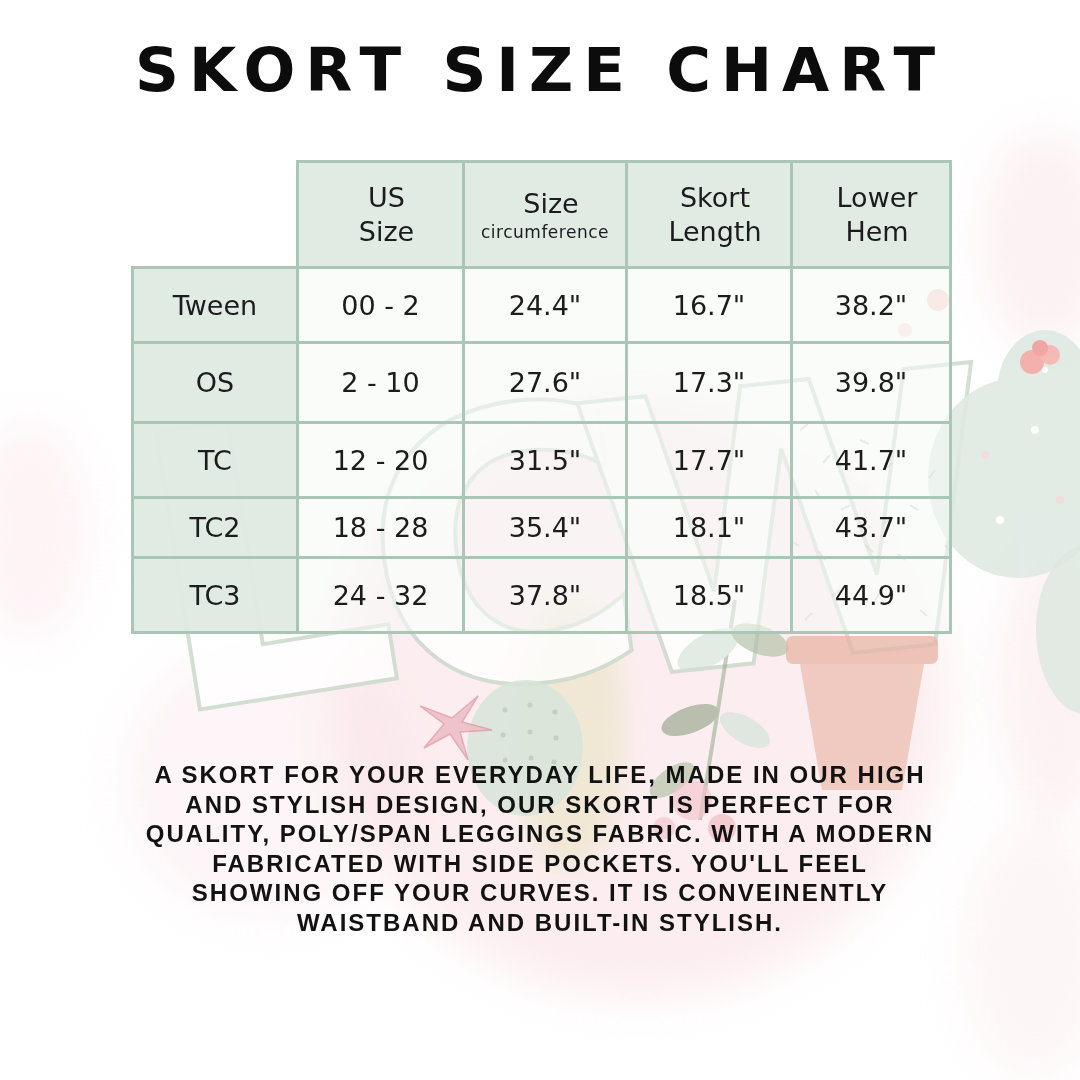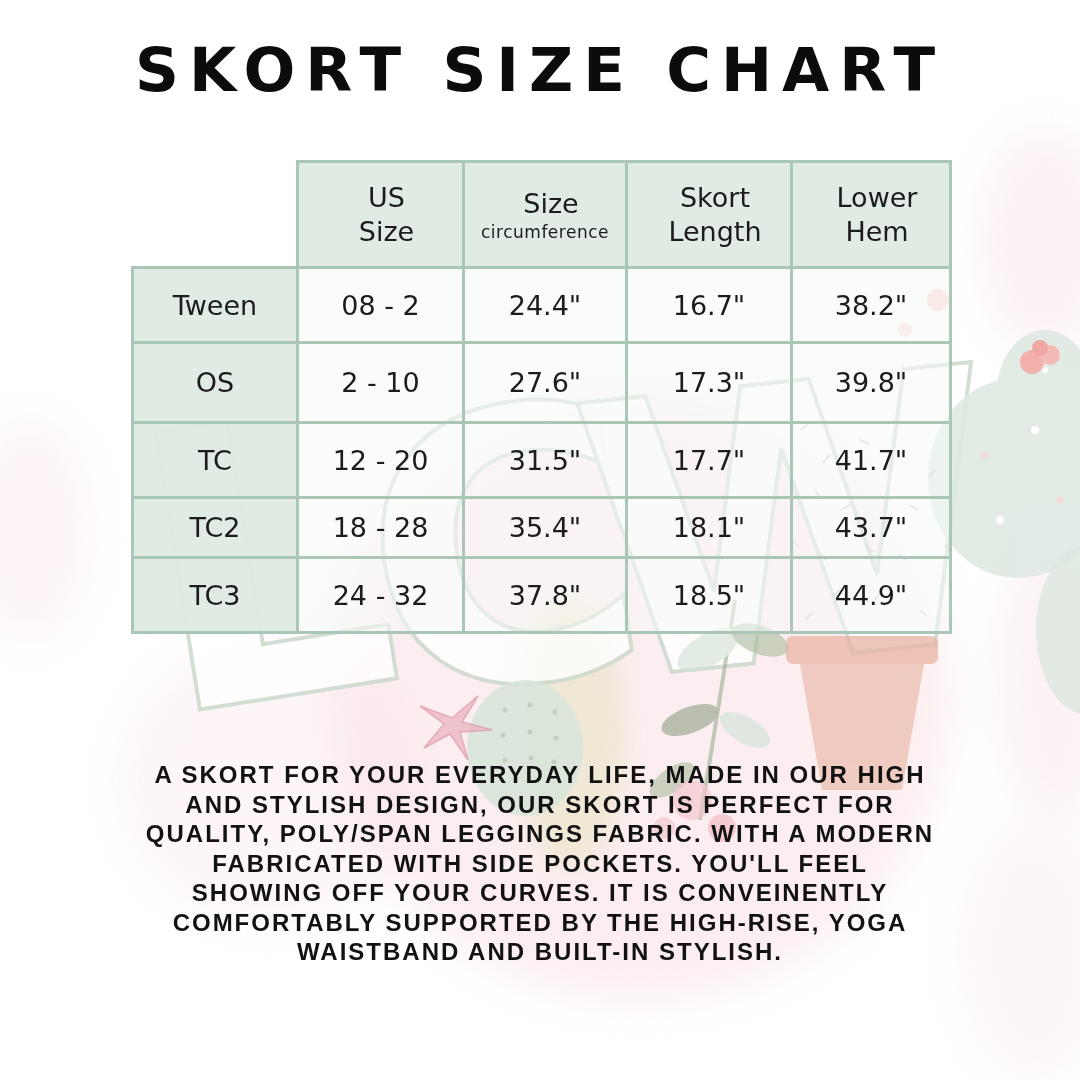--- a/index.html
+++ b/index.html
@@ -174,21 +174,21 @@
         <span class="hdr-main">Skort</span>
         <span class="hdr-main">Length</span>
       </td>
       <td class="mint">
         <span class="hdr-main">Lower</span>
         <span class="hdr-main">Hem</span>
       </td>
     </tr>
     <tr style="height:75px">
       <td class="mint">Tween</td>
-      <td>08 - 2</td>
+      <td>00 - 2</td>
       <td>24.4"</td>
       <td>16.7"</td>
       <td>38.2"</td>
     </tr>
     <tr style="height:80px">
       <td class="mint">OS</td>
       <td>2 - 10</td>
       <td>27.6"</td>
       <td>17.3"</td>
       <td>39.8"</td>
@@ -216,17 +216,16 @@
     </tr>
   </tbody>
     </table>
 
   <div class="desc">
     <div>A SKORT FOR YOUR EVERYDAY LIFE, MADE IN OUR HIGH</div>
     <div>AND STYLISH DESIGN, OUR SKORT IS PERFECT FOR</div>
     <div>QUALITY, POLY/SPAN LEGGINGS FABRIC. WITH A MODERN</div>
     <div>FABRICATED WITH SIDE POCKETS. YOU'LL FEEL</div>
     <div>SHOWING OFF YOUR CURVES. IT IS CONVEINENTLY</div>
-    <div>COMFORTABLY SUPPORTED BY THE HIGH-RISE, YOGA</div>
     <div>WAISTBAND AND BUILT-IN STYLISH.</div>
   </div>
 
 </div>
 
 </body></html>

